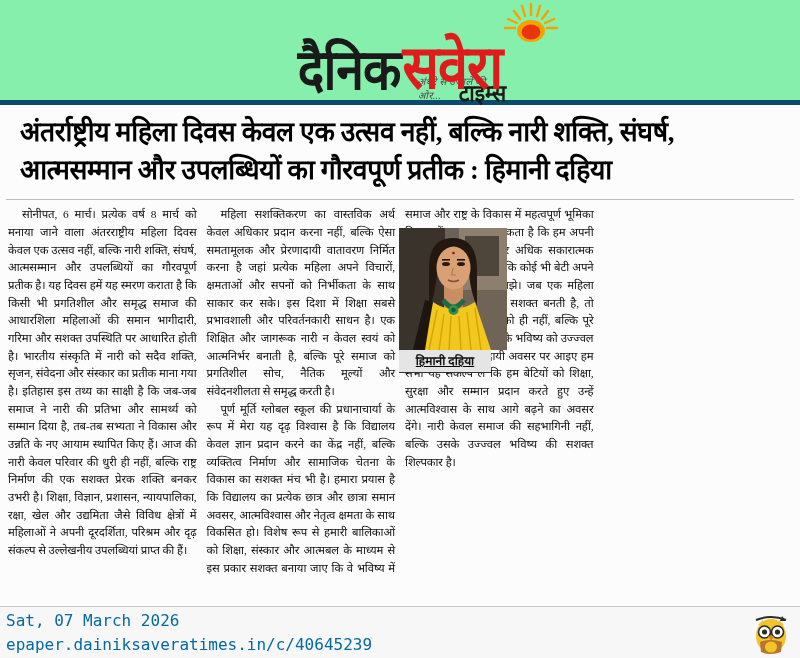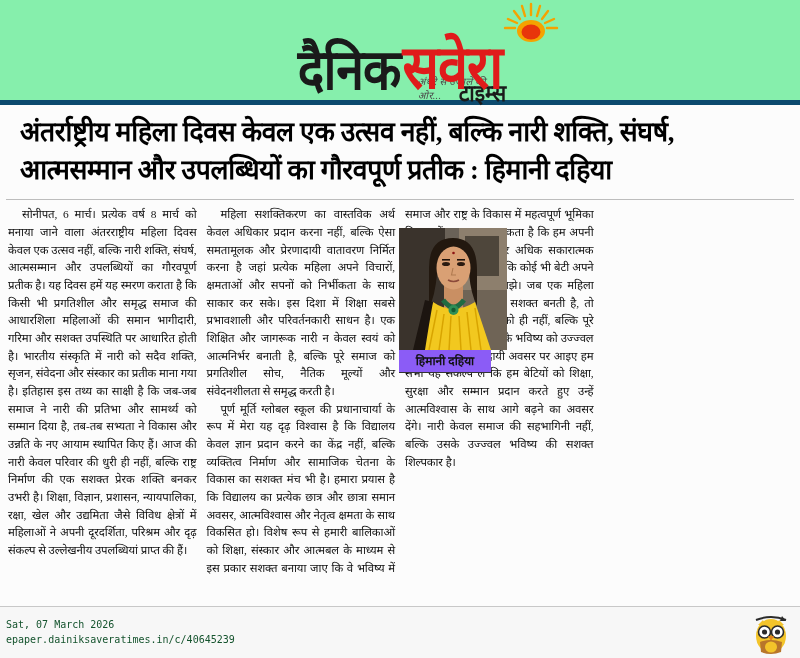--- a/index.html
+++ b/index.html
@@ -140,21 +140,22 @@
   }
   p.body.first { text-indent: 14px; }
 
   
   .photo-block {
     position: absolute;
     left: 399px;
     top: 28px;
     width: 92px;
     z-index: 5;
-    background: #8b5cf6;
+    background: #e5e5e5;
+    text-decoration: underline;
   }
   .photo {
     width: 108px;
     height: 122px;
     position: relative;
     overflow: hidden;
     background: linear-gradient(170deg,#cfc6bb 0%, #b5a99b 40%, #8f8removed 100%);
   }
   .photo-inner { position:absolute; inset:0; }
   .photo-caption {
@@ -175,22 +176,22 @@
     height: 52px;
     background: #f7f7f7;
     border-top: 1px solid #c8c8c8;
     display: flex;
     align-items: center;
     justify-content: space-between;
     padding: 0 8px 0 6px;
   }
   .status-text {
     font-family: "DejaVu Sans Mono", "Liberation Mono", monospace;
-    font-size: 10px;
-    color: #14532d;
+    font-size: 16px;
+    color: #0369a1;
     line-height: 1.45;
   }
   .owl { width: 42px; height: 44px; }
 </style>
 </head>
 <body>
 
 <div id="page">
 
   <div class="masthead">

